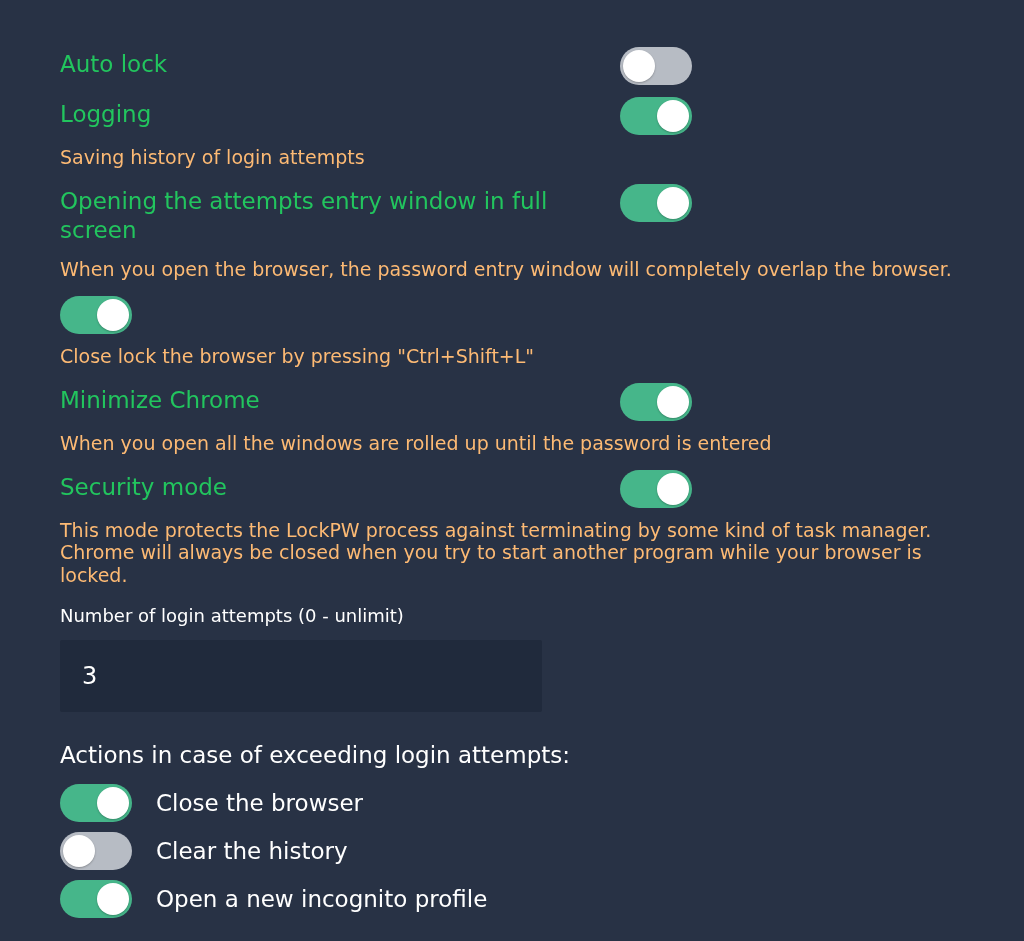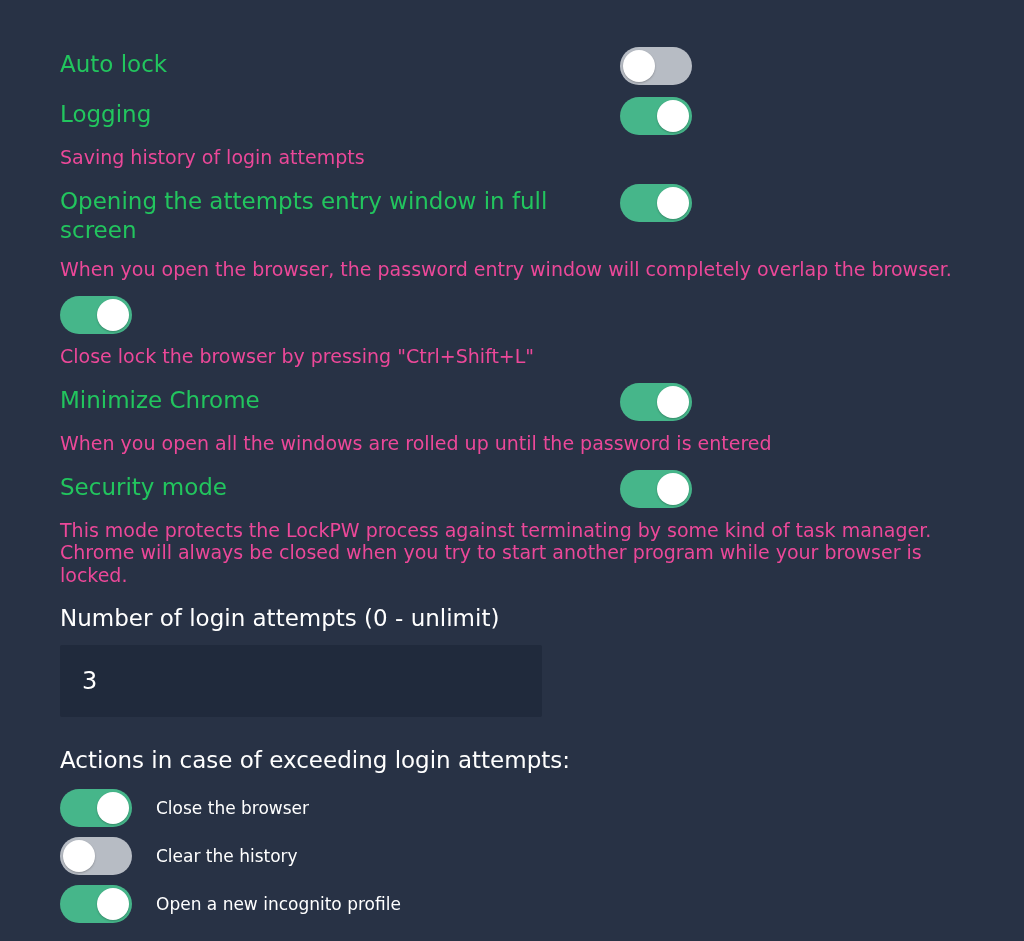--- a/index.html
+++ b/index.html
@@ -9,21 +9,21 @@
       font-family: Verdana, Geneva, "DejaVu Sans", sans-serif;
       color:#fff;
       padding:50px 60px 40px 60px;
     }
     .setting-row { display:flex; align-items:flex-start; gap:20px; margin-bottom:4px; }
     .setting-text { flex:0 0 540px; }
     .setting-title {
       font-size:23px; line-height:1.25; font-weight:400; color:#22c55e;
     }
     .desc {
-      color:#ec4899;
+      color:#fdba74;
       font-size:19px;
       line-height:1.2;
       margin-top:14px;
       margin-bottom:6px;
       max-width:905px;
     }
     .toggle-col { flex:0 0 auto; display:flex; align-items:center; height:32px; }
     
     .toggle {
       width:72px; height:38px; border-radius:38px;
@@ -35,35 +35,35 @@
       background:#fff; box-shadow:0 1px 2px rgba(0,0,0,.25);
       transition:left .15s;
     }
     .toggle.off { background:#b7bcc4; }
     .toggle.off .knob { left:3px; }
     .toggle.on  { background:#46b68a; }
     .toggle.on  .knob { left:37px; }
 
     .block { margin-bottom:18px; }
 
-    .field-label { font-size:23px; margin-bottom:14px; }
+    .field-label { font-size:18px; margin-bottom:14px; }
     .num-input {
       width:482px; height:72px;
       background:#202a3c;
       border:none; outline:none;
       color:#fff; font-size:24px;
       padding:0 22px;
       font-family:inherit; border-radius:2px;
     }
 
     .actions-head { font-size:23px; margin-top:30px; margin-bottom:16px; }
     .action-row {
       display:flex; align-items:center; gap:24px; margin-bottom:10px;
     }
-    .action-label { font-size:17px; }
+    .action-label { font-size:23px; }
   </style>
 </head>
 <body>
 
 <div class="block">
   <div class="setting-row">
     <div class="setting-text">
       <div class="setting-title">Auto lock</div>
     </div>
     <div class="toggle-col">

